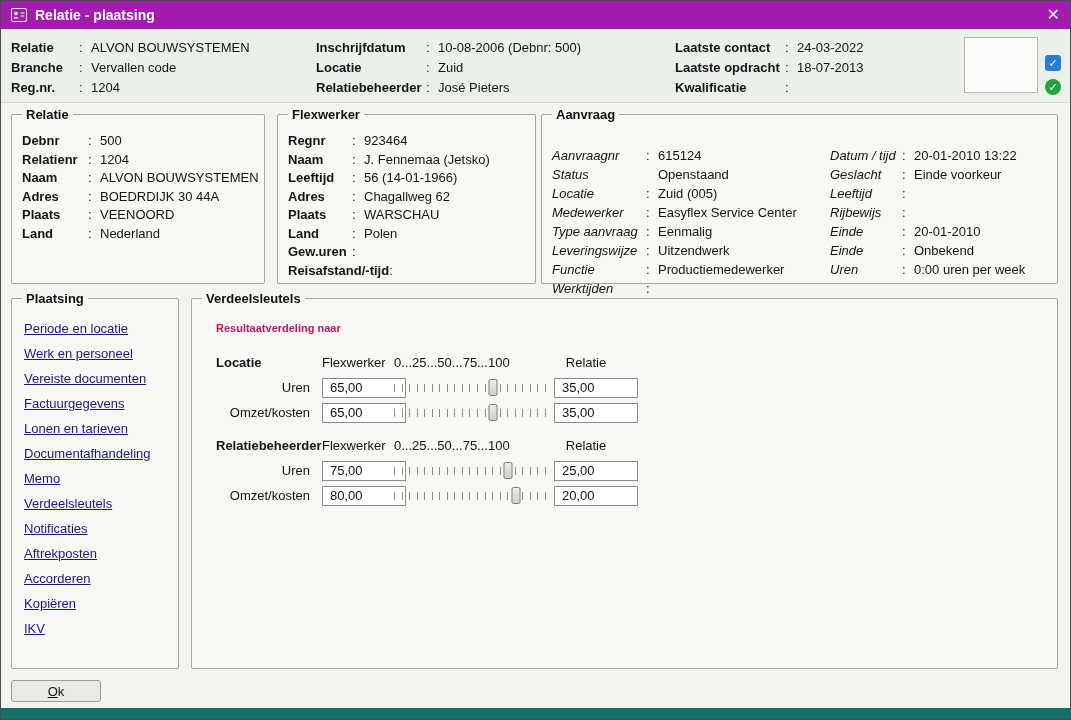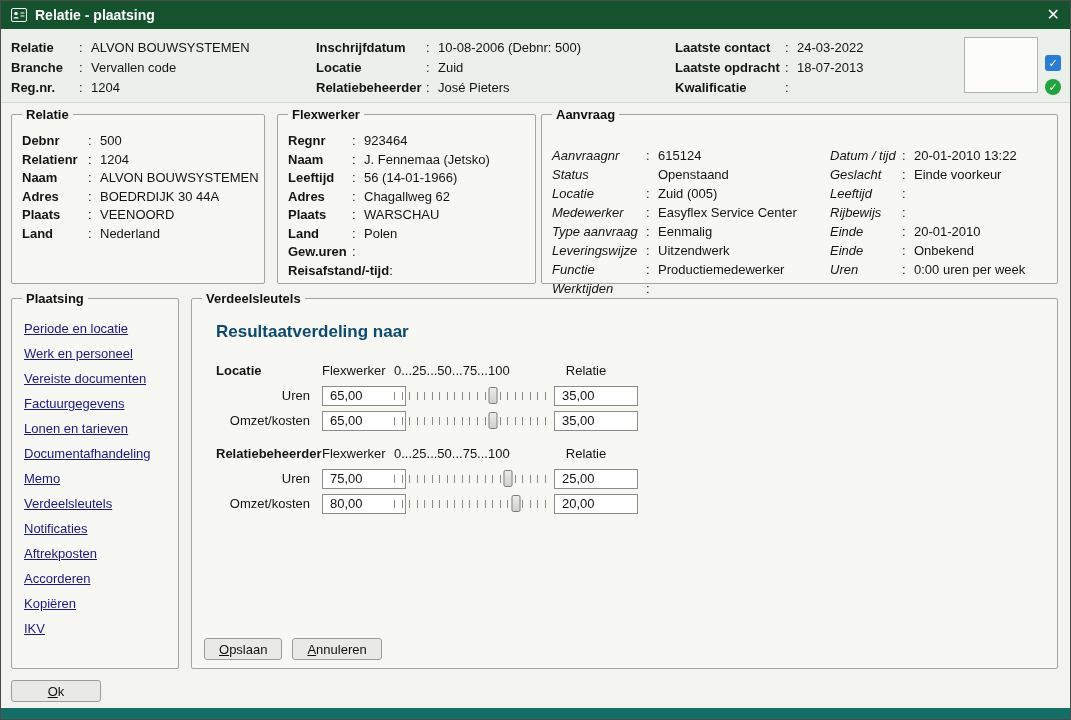--- a/index.html
+++ b/index.html
@@ -1,20 +1,20 @@
 <!DOCTYPE html>
 <html><head>
 <meta charset="utf-8">
 <style>
   * { box-sizing: border-box; margin: 0; padding: 0; font-family: "Liberation Sans", "DejaVu Sans", sans-serif; }
   body { background: #ffffff; overflow: hidden; }
   .window { position: relative; width: 1071px; height: 720px; border: 1px solid #4b4b4b; background: #f3f3f0; overflow: hidden; }
 
   
-  .titlebar { position: absolute; left: 0; top: 0; right: 0; height: 28px; background: #14532d; display: flex; align-items: center; gap: 8px; padding: 0 10px; color: #fff; }
+  .titlebar { position: absolute; left: 0; top: 0; right: 0; height: 28px; background: #a21caf; display: flex; align-items: center; gap: 8px; padding: 0 10px; color: #fff; }
   .titlebar .title { font-size: 14px; font-weight: 700; }
   .titlebar .close { margin-left: auto; font-size: 16px; font-weight: 700; cursor: pointer; line-height: 1; }
   .ticon { display: inline-flex; align-items: center; }
 
   
   .header { position: absolute; left: 0; top: 28px; right: 0; height: 74px; background: #ebf0eb; border-bottom: 1px solid #d6d6d2; }
   .hcol { position: absolute; top: 9px; }
   .hcol1 { left: 10px; } .hcol2 { left: 315px; } .hcol3 { left: 662px; }
   .kv { display: flex; font-size: 13px; line-height: 20px; color: #141414; white-space: nowrap; }
   .kv .l { font-weight: 700; flex: 0 0 auto; }
@@ -42,21 +42,21 @@
   .aanv-left .l { min-width: 94px; }
   .aanv-right .l { min-width: 72px; }
 
   
   .fs-plaatsing { left: 10px; top: 290px; width: 168px; height: 378px; }
   .nav { display: block; padding: 6px 0 0 2px; }
   .nav .link { display: table; font-size: 13px; line-height: 25px; color: #1a1a7e; text-decoration: underline; cursor: pointer; white-space: nowrap; }
 
   
   .fs-verdeel { left: 190px; top: 290px; width: 867px; height: 378px; }
-  .vd-heading { font-size: 17px; font-weight: 700; margin: 12px 0 8px 14px; color: #0c4a6e; }
+  .vd-heading { font-size: 11px; font-weight: 700; margin: 12px 0 8px 14px; color: #be185d; }
   .vd-group { margin-top: 16px; }
   .vd-group + .vd-group { margin-top: 8px; }
   .vd-row { display: grid; grid-template-columns: 112px 64px 152px 64px; column-gap: 8px; align-items: center; height: 25px; font-size: 13px; color: #141414; }
   .vd-head .gname { font-weight: 700; padding-left: 14px; }
   .vd-head .ch-right { text-align: center; }
   .vd-row .rlabel { text-align: right; padding-right: 4px; white-space: nowrap; }
   .share-input { width: 84px; height: 20px; border: 1px solid #8b8b88; background: #fff; font-size: 13px; padding: 0 7px; color: #111; }
   .slider { position: relative; width: 152px; height: 18px; cursor: pointer; }
   .ticks { position: absolute; left: 0; right: 0; top: 5px; height: 8px;
            background: repeating-linear-gradient(to right, #8a8a86 0, #8a8a86 1px, transparent 1px, transparent 7.55px); }
@@ -451,22 +451,18 @@
             <div class="slider">
               <div class="ticks"></div>
               <div class="handle" style="left: 80%;"></div>
             </div>
             <input class="share-input" type="text" readonly="" value="20,00" style="">
           </div>
 
       </div>
     </div>
 
-    <div class="vd-buttons">
-      <button class="btn"><span>Opslaan</span></button>
-      <button class="btn"><span>Annuleren</span></button>
-    </div>
   </fieldset>
 
   <button class="btn ok-btn"><span>Ok</span></button>
 
   <div class="bottom-strip"></div>
 </div>
 
 </body></html>

